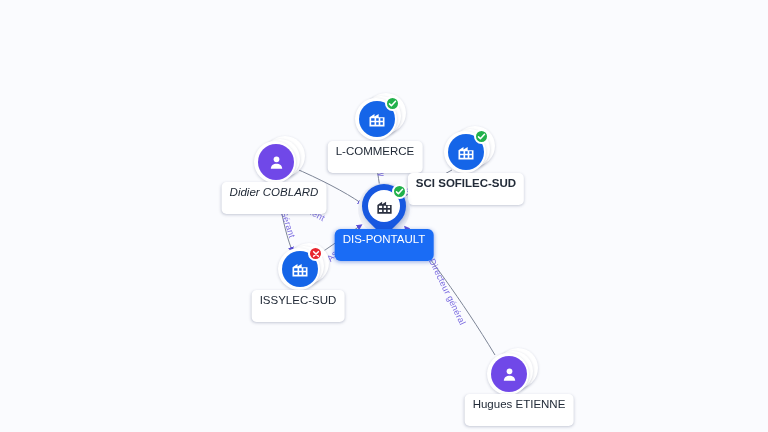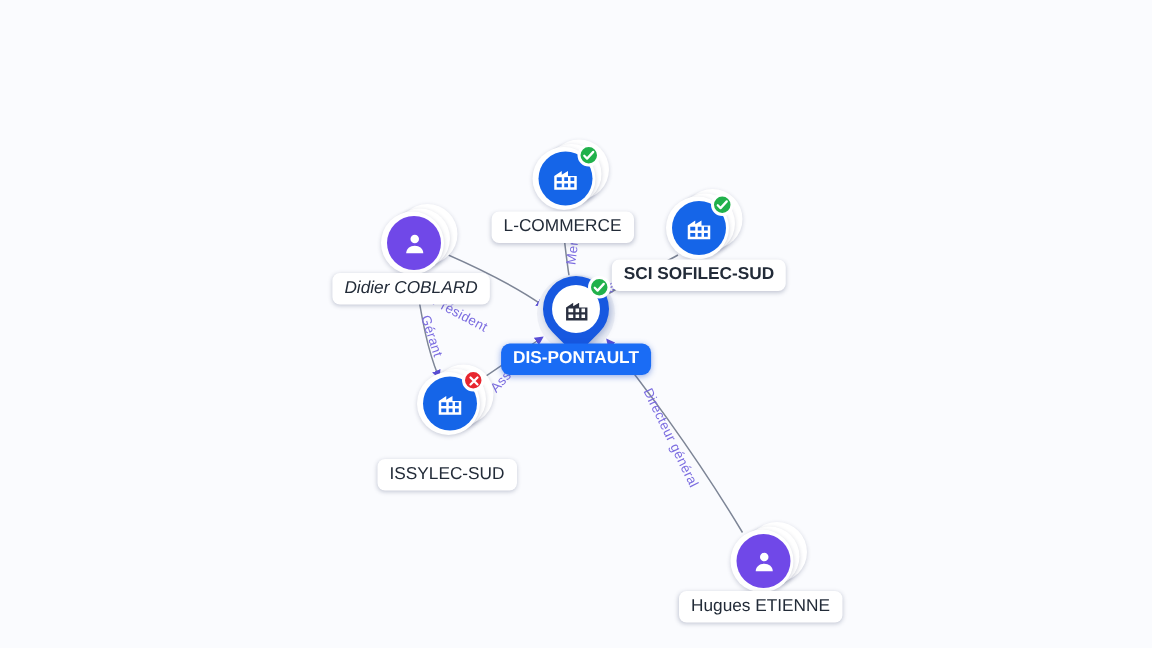--- a/index.html
+++ b/index.html
@@ -118,29 +118,29 @@
   }
 
   
   .node-label {
     position: absolute;
     transform: translateX(-50%);
     background: #ffffff;
     color: #222b38;
     font-size: 11.5px;
     line-height: 1;
-    padding: 5px 8px 4px 8px;
+    padding: 5px 8px 15px 8px;
     border-radius: 5px;
     white-space: nowrap;
     box-shadow: 0 1px 3px rgba(40,50,90,0.25);
   }
   .node-label.selected {
     background: #1a6cf5;
     color: #ffffff;
-    font-weight: bold;
+    font-weight: normal;
     border-radius: 6px;
     box-shadow: 0 1px 4px rgba(20,70,200,0.45);
   }
 
   
   .edge-label {
     position: absolute;
     color: #7b6ce0;
     font-size: 9px;
     line-height: 1;
@@ -248,37 +248,37 @@
             <path d="M3 21V10l6-4v3l5-3v4h7v11H3zm2-2h4v-3H5v3zm0-5h4v-3H5v3zm6 5h3v-3h-3v3zm0-5h3v-3h-3v3zm5 5h3v-3h-3v3zm0-5h3v-3h-3v3z"></path>
           </svg>
         </div>
         <div class="badge ko">
           <svg width="8" height="8" viewBox="0 0 24 24" fill="none" stroke="#ffffff" stroke-width="4.5" stroke-linecap="round">
             <path d="M5 5l14 14M19 5L5 19"></path>
           </svg>
         </div>
       </div>
     </div>
-    <div class="node-label" style="left:0px; top:21px;margin-top:16px;">ISSYLEC-SUD</div>
+    <div class="node-label" style="left:0px; top:21px;">ISSYLEC-SUD</div>
   </div>
 
   <div class="node" style="left:507px; top:374px;">
     <div class="node-stack">
       <div class="stack-card c3"></div>
       <div class="stack-card c2"></div>
       <div class="stack-card c1">
         <div class="node-disc person">
           <svg width="19" height="19" viewBox="0 0 24 24" fill="#ffffff">
             <circle cx="12" cy="8" r="3.6"></circle>
             <path d="M4.8 20c0-3.9 3.2-6.4 7.2-6.4s7.2 2.5 7.2 6.4z"></path>
           </svg>
         </div>
       </div>
     </div>
-    <div class="node-label" style="left:0px; top:20px;text-align:right;">Hugues ETIENNE</div>
+    <div class="node-label" style="left:12px; top:20px;text-align:right;">Hugues ETIENNE</div>
   </div>
 
   <div class="node" style="left:384px; top:214px;">
     <div class="pin-wrap">
       <div class="pin-shadow"></div>
       <div class="pin-body"></div>
       <div class="pin-inner">
         <svg width="19" height="19" viewBox="0 0 24 24" fill="#2a3040">
           <path d="M3 21V10l6-4v3l5-3v4h7v11H3zm2-2h4v-3H5v3zm0-5h4v-3H5v3zm6 5h3v-3h-3v3zm0-5h3v-3h-3v3zm5 5h3v-3h-3v3zm0-5h3v-3h-3v3z"></path>
         </svg>

